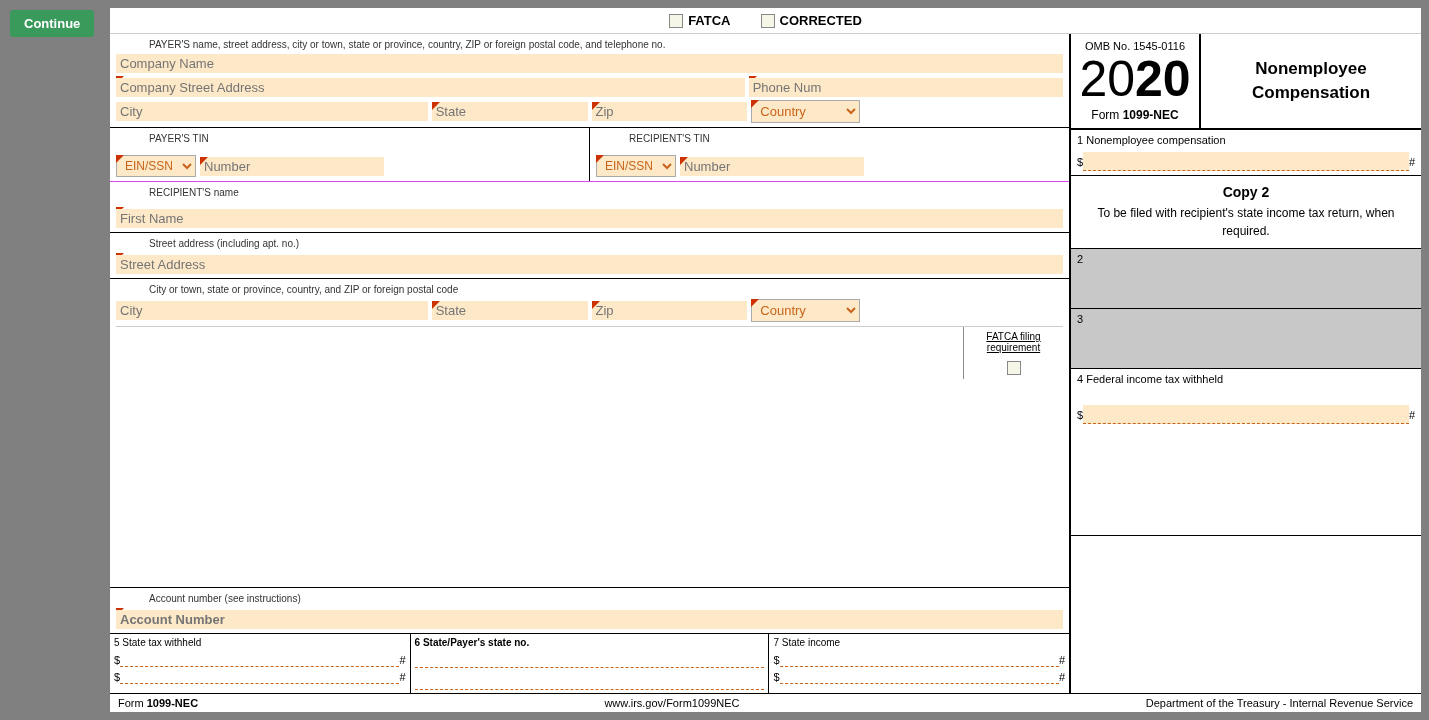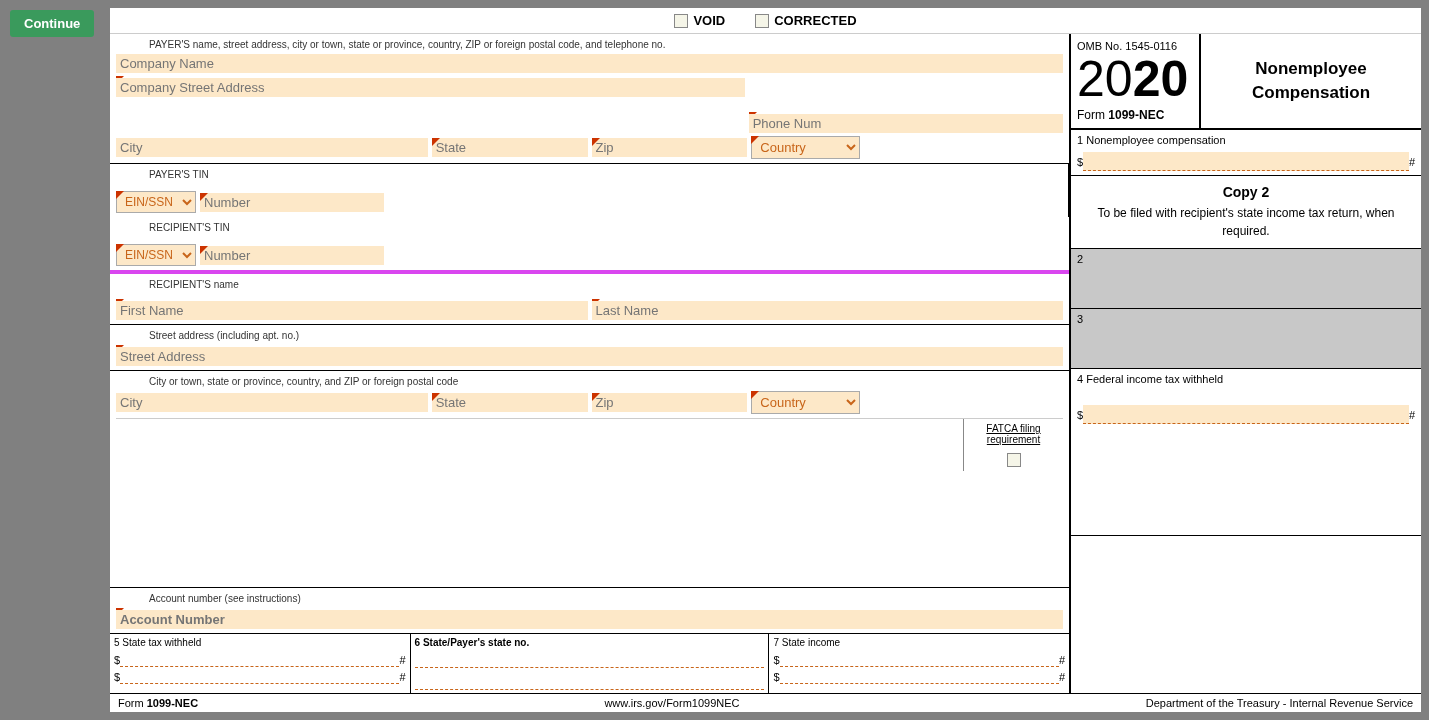--- a/index.html
+++ b/index.html
@@ -132,22 +132,21 @@
       border: 1px solid #aaa;
       outline: none;
       font-size: 13px;
       color: #c8651a;
       padding: 2px 4px;
     }
 
     
     .tin-section {
       display: flex;
-      border-bottom: 4px solid #d946ef;
-      flex-direction: column;
+      border-bottom: 1px solid #d946ef;
     }
     .tin-half {
       flex: 1;
       padding: 4px 6px;
       border-right: 1px solid #000;
     }
     .tin-half:last-child {
       border-right: none;
     }
     .tin-row {
@@ -276,21 +275,21 @@
 <div class="sidebar">
   <button class="continue-btn">Continue</button>
 </div>
 
 <div class="form-container">
   <div class="full-form">
 
     <div class="form-top-bar">
       <div class="checkbox-item">
         <span class="checkbox-box"></span>
-        <span>VOID</span>
+        <span>FATCA</span>
       </div>
       <div class="checkbox-item">
         <span class="checkbox-box"></span>
         <span>CORRECTED</span>
       </div>
     </div>
 
     <div class="main-content">
 
       <div class="left-column">
@@ -299,21 +298,21 @@
           <div class="section-label">PAYER'S name, street address, city or town, state or province, country, ZIP or foreign postal code, and telephone no.</div>
           <div style="position:relative; margin-top:3px;">
             <span class="red-corner"></span>
             <input type="text" class="field-input" style="display: block; width: 100%;" placeholder="Company Name">
           </div>
           <div class="field-input-row" style="margin-top:3px;">
             <div style="position:relative; flex:2;">
               <span class="red-corner"></span>
               <input type="text" class="field-input" style="width: 100%;" placeholder="Company Street Address">
             </div>
-            <div style="position:relative; flex:1;margin-top:36px;">
+            <div style="position:relative; flex:1;">
               <span class="red-corner"></span>
               <input type="text" class="field-input" style="width: 100%;" placeholder="Phone Num">
             </div>
           </div>
           <div class="city-row" style="margin-top:3px;">
             <div style="position:relative; flex:2;">
               <span class="red-corner"></span>
               <input type="text" class="city-input" style="width: 100%;" placeholder="City">
             </div>
             <div style="position:relative; flex:1;">
@@ -374,24 +373,20 @@
           </div>
         </div>
 
         <div class="recipient-section">
           <div class="section-label">RECIPIENT'S name</div>
           <div class="name-row">
             <div style="position:relative; flex:1;">
               <span class="red-corner"></span>
               <input type="text" class="field-input" style="width: 100%;" placeholder="First Name">
             </div>
-            <div style="position:relative; flex:1;">
-              <span class="red-corner"></span>
-              <input type="text" class="field-input" style="width: 100%;" placeholder="Last Name">
-            </div>
           </div>
         </div>
 
         <div class="street-section">
           <div class="section-label">Street address (including apt. no.)</div>
           <div style="position:relative; margin-top:3px;">
             <span class="red-corner"></span>
             <input type="text" class="field-input" style="width: 100%;" placeholder="Street Address">
           </div>
         </div>
@@ -474,21 +469,21 @@
               <span>#</span>
             </div>
           </div>
         </div>
 
       </div>
 
       <div class="right-column">
 
         <div style="display:flex; border-bottom:2px solid #000;">
-          <div style="padding:6px 6px; border-right:2px solid #000; min-width:130px;">
+          <div style="padding:6px 6px; border-right:2px solid #000; min-width:130px;text-align:center;">
             <div style="font-size:11px;">OMB No. 1545-0116</div>
             <div style="font-size:50px; line-height:1; font-weight:300; margin-top:2px;">
               <span style="font-weight:300;">20</span><span style="font-weight:900;">20</span>
             </div>
             <div style="font-size:12px; margin-top:4px;">
               <span>Form</span>&nbsp;<strong>1099-NEC</strong>
             </div>
           </div>
           <div style="flex:1; display:flex; align-items:center; justify-content:center; padding:10px; font-weight:bold; font-size:17px; text-align:center; line-height:1.4;">
             Nonemployee<br>Compensation

